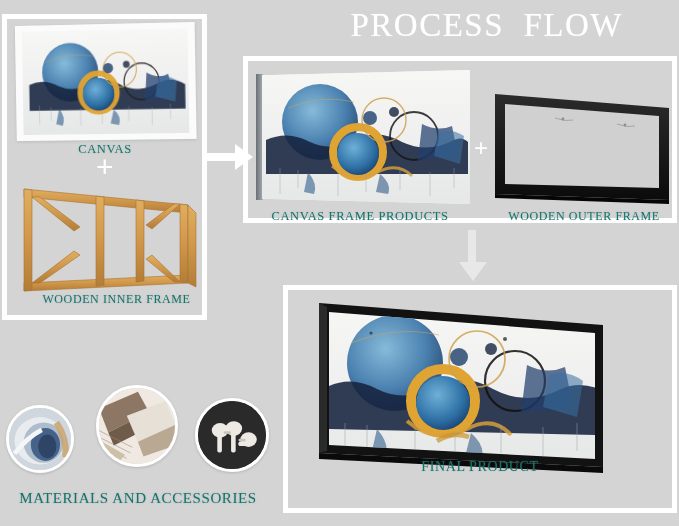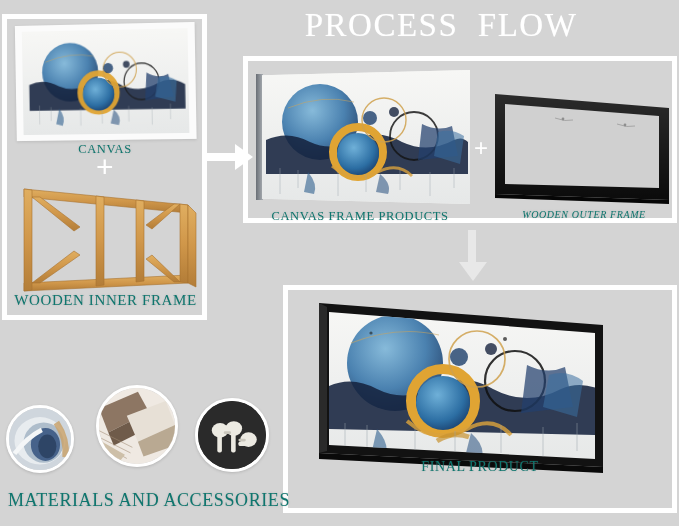--- a/index.html
+++ b/index.html
@@ -11,23 +11,23 @@
   }
   #stage {
     position: relative;
     width: 679px; height: 526px;
     background: #d4d4d4;
   }
 
   
   .title {
     position: absolute;
-    left: 276px; top: 4px;
+    left: 293px; top: 4px;
     width: 330px;
-    text-align: center;
+    text-align: right;
     color: #ffffff;
     font-size: 33px;
     letter-spacing: 1.5px;
     font-weight: 400;
     white-space: pre;
     line-height: 42px;
     text-shadow: 0 0 1px rgba(255,255,255,.5);
   }
 
   
@@ -44,25 +44,25 @@
   .lbl {
     position: absolute;
     color: #0f766e;
     font-size: 12.5px;
     letter-spacing: .6px;
     text-align: center;
     white-space: nowrap;
     text-shadow: 0 0 2px rgba(120,120,120,.35);
   }
   #lbl-canvas   { left: 20px;  top: 142px; width: 170px; }
-  #lbl-wif      { left: 8px;   top: 292px; width: 195px; font-size: 15px; }
+  #lbl-wif      { left: 19px;   top: 292px; width: 195px; font-size: 12px; }
   #lbl-ifp      { left: 255px; top: 209px; width: 210px; font-size: 12.5px; }
-  #lbl-wof      { left: 490px; top: 209px; width: 188px; font-size: 10px; font-style: italic; }
+  #lbl-wof      { left: 490px; top: 209px; width: 188px; font-size: 12px; }
   #lbl-final    { left: 300px; top: 459px; width: 360px; font-size: 14px; }
-  #lbl-matacc   { left: 8px;   top: 490px; width: 260px; font-size: 18px; }
+  #lbl-matacc   { left: 8px;   top: 490px; width: 260px; font-size: 15px; }
 
   
   .plus {
     position: absolute;
     color: #ffffff;
     line-height: 1;
     font-family: "Liberation Sans", sans-serif;
     font-weight: 300;
     user-select: none;
   }

